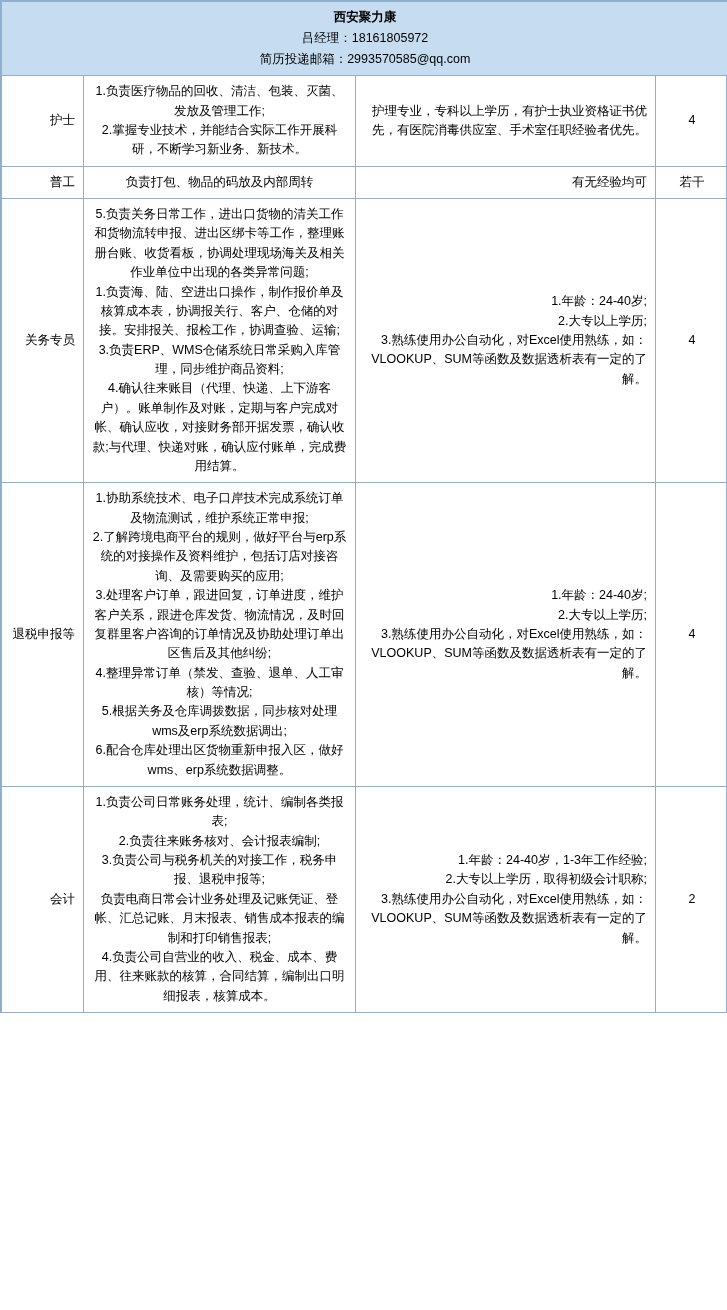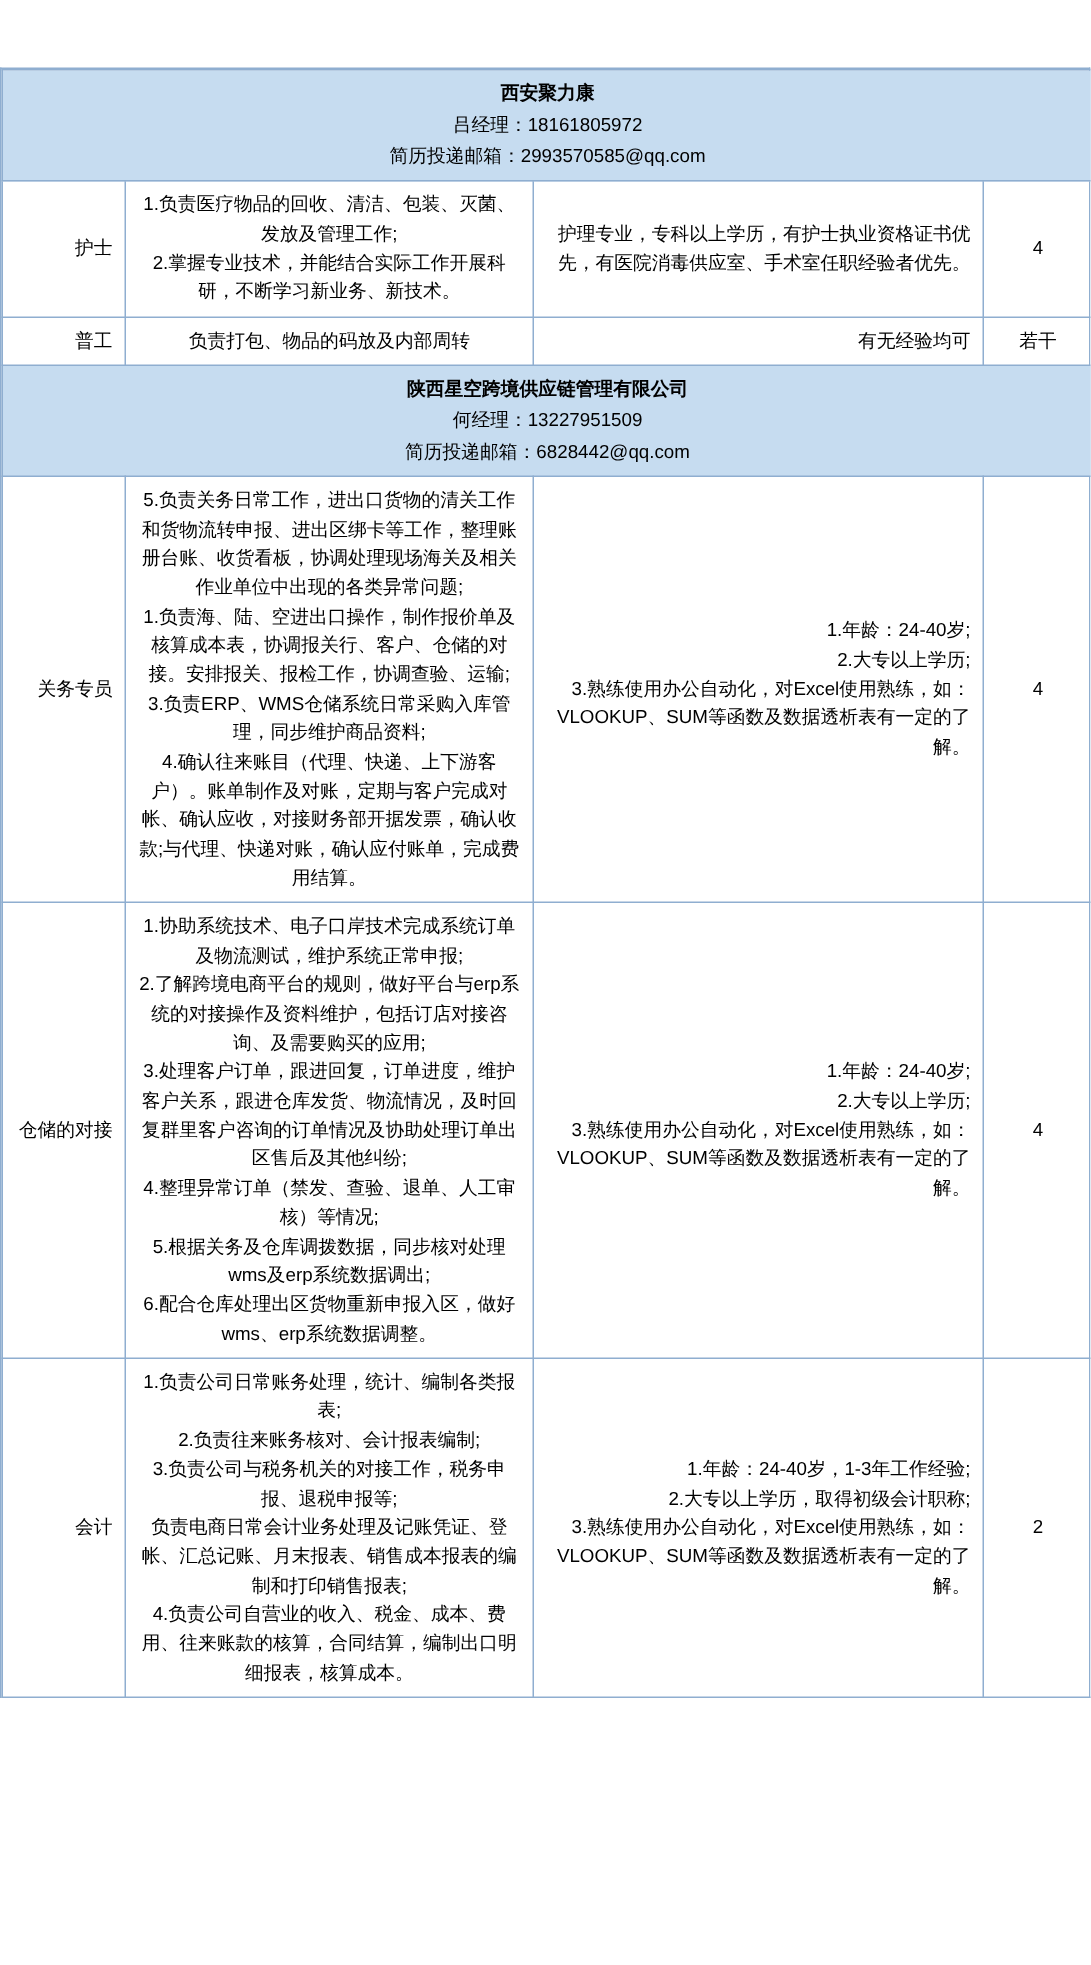--- a/index.html
+++ b/index.html
@@ -13,21 +13,20 @@
     font-family: "Liberation Sans", sans-serif;
     color: #000000;
     font-size: 12.5px;
     line-height: 1.55;
   }
   .sheet {
     width: 727px;
     border-top: 1px solid #8faed0;
     border-left: 1px solid #8faed0;
     border-right: 1px solid #8faed0;
-    margin-top: 45px;
   }
   table.tbl {
     width: 100%;
     border-collapse: collapse;
     table-layout: fixed;
   }
   table.tbl td {
     border: 1px solid #8faed0;
     vertical-align: middle;
     padding: 6px 8px;
@@ -106,44 +105,37 @@
         <tr>
           <td class="cell-post">普工</td>
           <td class="cell-body">
             <p>负责打包、物品的码放及内部周转</p>
           </td>
           <td class="cell-req">
             <p>有无经验均可</p>
           </td>
           <td class="cell-count">若干</td>
         </tr>
-        <tr class="company-band">
-          <td colspan="4">
-            <div class="company-name">陕西星空跨境供应链管理有限公司</div>
-            <div class="company-line">何经理：13227951509</div>
-            <div class="company-line mono-mail">简历投递邮箱：6828442@qq.com</div>
-          </td>
-        </tr>
         <tr>
           <td class="cell-post">关务专员</td>
           <td class="cell-body">
             <p>5.负责关务日常工作，进出口货物的清关工作和货物流转申报、进出区绑卡等工作，整理账册台账、收货看板，协调处理现场海关及相关作业单位中出现的各类异常问题;</p>
             <p>1.负责海、陆、空进出口操作，制作报价单及核算成本表，协调报关行、客户、仓储的对接。安排报关、报检工作，协调查验、运输;</p>
             <p>3.负责ERP、WMS仓储系统日常采购入库管理，同步维护商品资料;</p>
             <p>4.确认往来账目（代理、快递、上下游客户）。账单制作及对账，定期与客户完成对帐、确认应收，对接财务部开据发票，确认收款;与代理、快递对账，确认应付账单，完成费用结算。</p>
           </td>
           <td class="cell-req">
             <p>1.年龄：24-40岁;</p>
             <p>2.大专以上学历;</p>
             <p>3.熟练使用办公自动化，对Excel使用熟练，如：VLOOKUP、SUM等函数及数据透析表有一定的了解。</p>
           </td>
           <td class="cell-count">4</td>
         </tr>
         <tr>
-          <td class="cell-post">仓储的对接</td>
+          <td class="cell-post">退税申报等</td>
           <td class="cell-body">
             <p>1.协助系统技术、电子口岸技术完成系统订单及物流测试，维护系统正常申报;</p>
             <p>2.了解跨境电商平台的规则，做好平台与erp系统的对接操作及资料维护，包括订店对接咨询、及需要购买的应用;</p>
             <p>3.处理客户订单，跟进回复，订单进度，维护客户关系，跟进仓库发货、物流情况，及时回复群里客户咨询的订单情况及协助处理订单出区售后及其他纠纷;</p>
             <p>4.整理异常订单（禁发、查验、退单、人工审核）等情况;</p>
             <p>5.根据关务及仓库调拨数据，同步核对处理wms及erp系统数据调出;</p>
             <p>6.配合仓库处理出区货物重新申报入区，做好wms、erp系统数据调整。</p>
           </td>
           <td class="cell-req">
             <p>1.年龄：24-40岁;</p>

